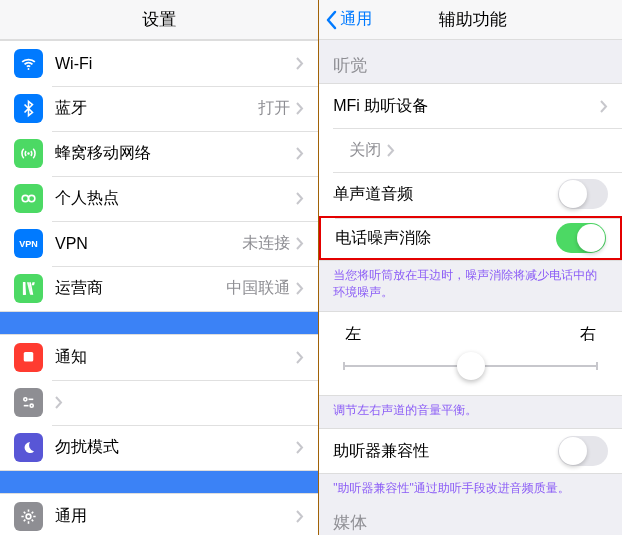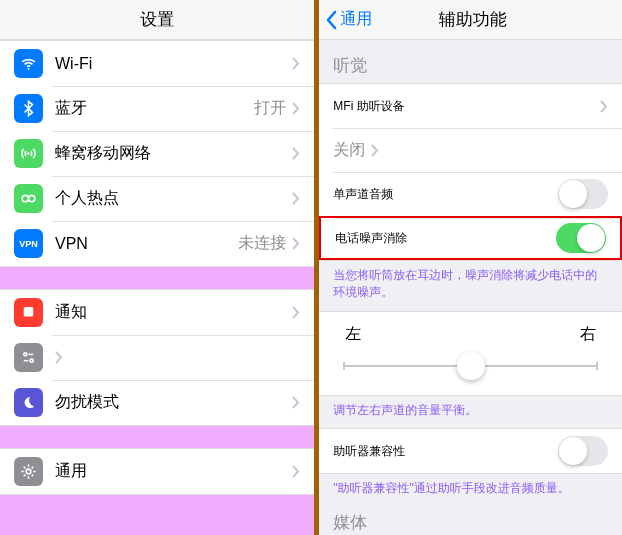--- a/index.html
+++ b/index.html
@@ -1,18 +1,18 @@
 <!DOCTYPE html>
 <html><head>
 <meta charset="utf-8">
 <style>
   * { margin: 0; padding: 0; box-sizing: border-box; }
   body { font-family: -apple-system, "Helvetica Neue", Arial, sans-serif; background: #fff; width: 622px; height: 535px; overflow: hidden; display: flex; }
   .panel { height: 535px; overflow: hidden; }
-  .left { width: 329px; border-right: 5px solid #a16207; background: #f0abfc; }
+  .left { width: 329px; border-right: 1px solid #a16207; background: #3b82f6; }
   .right { width: 312px; background: #efeff4; position: relative; }
 
   
   .l-header { height: 40px; background: #f7f7f8; text-align: center; line-height: 40px; font-size: 17px; font-weight: 500; color: #000; border-bottom: 1px solid #ddd; }
 
   
   .r-header { height: 40px; background: #f7f7f8; border-bottom: 1px solid #ddd; display: flex; align-items: center; position: relative; }
   .r-back { color: #007aff; font-size: 16px; display: flex; align-items: center; padding-left: 6px; cursor: pointer; }
   .r-back svg { width: 12px; height: 20px; margin-right: 3px; }
   .r-title { position: absolute; left: 4px; right: 0; text-align: center; font-size: 17px; font-weight: 500; color: #000; pointer-events: none; }
@@ -24,22 +24,22 @@
   .row + .row::before { content: ""; position: absolute; top: 0; left: 52px; right: 0; height: 1px; background: #e0e0e0; }
   .row .icon { width: 29px; height: 29px; border-radius: 6px; margin-right: 12px; display: flex; align-items: center; justify-content: center; flex-shrink: 0; }
   .row .label { flex: 1; font-size: 16px; color: #000; }
   .row .value { font-size: 16px; color: #8e8e93; margin-right: 6px; }
   .row .chev { width: 8px; height: 13px; flex-shrink: 0; }
   .row .chev svg { width: 8px; height: 13px; display: block; }
 
   
   .r-row { display: flex; align-items: center; height: 44px; padding: 0 14px; background: #fff; position: relative; cursor: pointer; }
   .r-row + .r-row::before { content: ""; position: absolute; top: 0; left: 14px; right: 0; height: 1px; background: #e0e0e0; }
-  .r-row .label { flex: 1; font-size: 12px; color: #000; }
-  .r-row .value { font-size: 16px; color: #8e8e93; margin-right: 6px; }
+  .r-row .label { flex: 1; font-size: 16px; color: #000; }
+  .r-row .value { font-size: 16px; color: #8e8e93; margin-right: 6px; margin-left: 16px; }
   .r-row .chev { width: 8px; height: 13px; }
   .r-row .chev svg { width: 8px; height: 13px; display: block; }
 
   .section-header { font-size: 17px; color: #8e8e93; padding: 14px 14px 6px 14px; }
   .section-footer { font-size: 12px; color: #8b5cf6; padding: 6px 14px 10px 14px; line-height: 1.4; }
 
   
   .toggle { width: 50px; height: 30px; border-radius: 15px; background: #e5e5ea; position: relative; flex-shrink: 0; cursor: pointer; }
   .toggle.on { background: #4cd964; }
   .toggle .knob { width: 28px; height: 28px; border-radius: 14px; background: #fff; position: absolute; top: 1px; left: 1px; box-shadow: 0 2px 4px rgba(0,0,0,.2); transition: left .1s; }
@@ -144,20 +144,41 @@
     <div class="row">
       <div class="icon ic-vpn">VPN</div>
       <div class="label">VPN</div>
       <div class="value">未连接</div>
       <div class="chev">
           <svg viewBox="0 0 8 13">
             <path d="M1 1l5 5.5L1 12" stroke="#c7c7cc" stroke-width="2" fill="none"></path>
           </svg>
         </div>
     </div>
+    <div class="row">
+      <div class="icon ic-carrier">
+          <svg viewBox="0 0 24 24" fill="#fff">
+            <path d="M5 4h3v16H5zM10 4h3l4 16h-3l-4-16z" opacity=".9"></path>
+            <path d="M17 4l-1 4h3l1-4h-3z"></path>
+            <path d="M5 4h3v16H5z"></path>
+            <path d="M6 4c-1 0-1 2 0 2h1V4H6z" fill="none"></path>
+            <path d="M5 4l2 16h2L7 4H5zM13 4l3 16h2L15 4h-2z" fill="#fff"></path>
+            <rect x="5" y="4" width="2.5" height="16" fill="#fff"></rect>
+            <rect x="5" y="4" width="2.5" height="16" fill="none"></rect>
+          </svg>
+          <svg style="position:absolute" width="0" height="0"></svg>
+        </div>
+      <div class="label">运营商</div>
+      <div class="value">中国联通</div>
+      <div class="chev">
+          <svg viewBox="0 0 8 13">
+            <path d="M1 1l5 5.5L1 12" stroke="#c7c7cc" stroke-width="2" fill="none"></path>
+          </svg>
+        </div>
+    </div>
   </div>
 
   <div class="gap"></div>
 
   <div class="group">
     <div class="row">
       <div class="icon ic-notif">
           <svg viewBox="0 0 24 24" fill="#fff">
             <rect x="6" y="5" width="12" height="12" rx="2"></rect>
           </svg>

